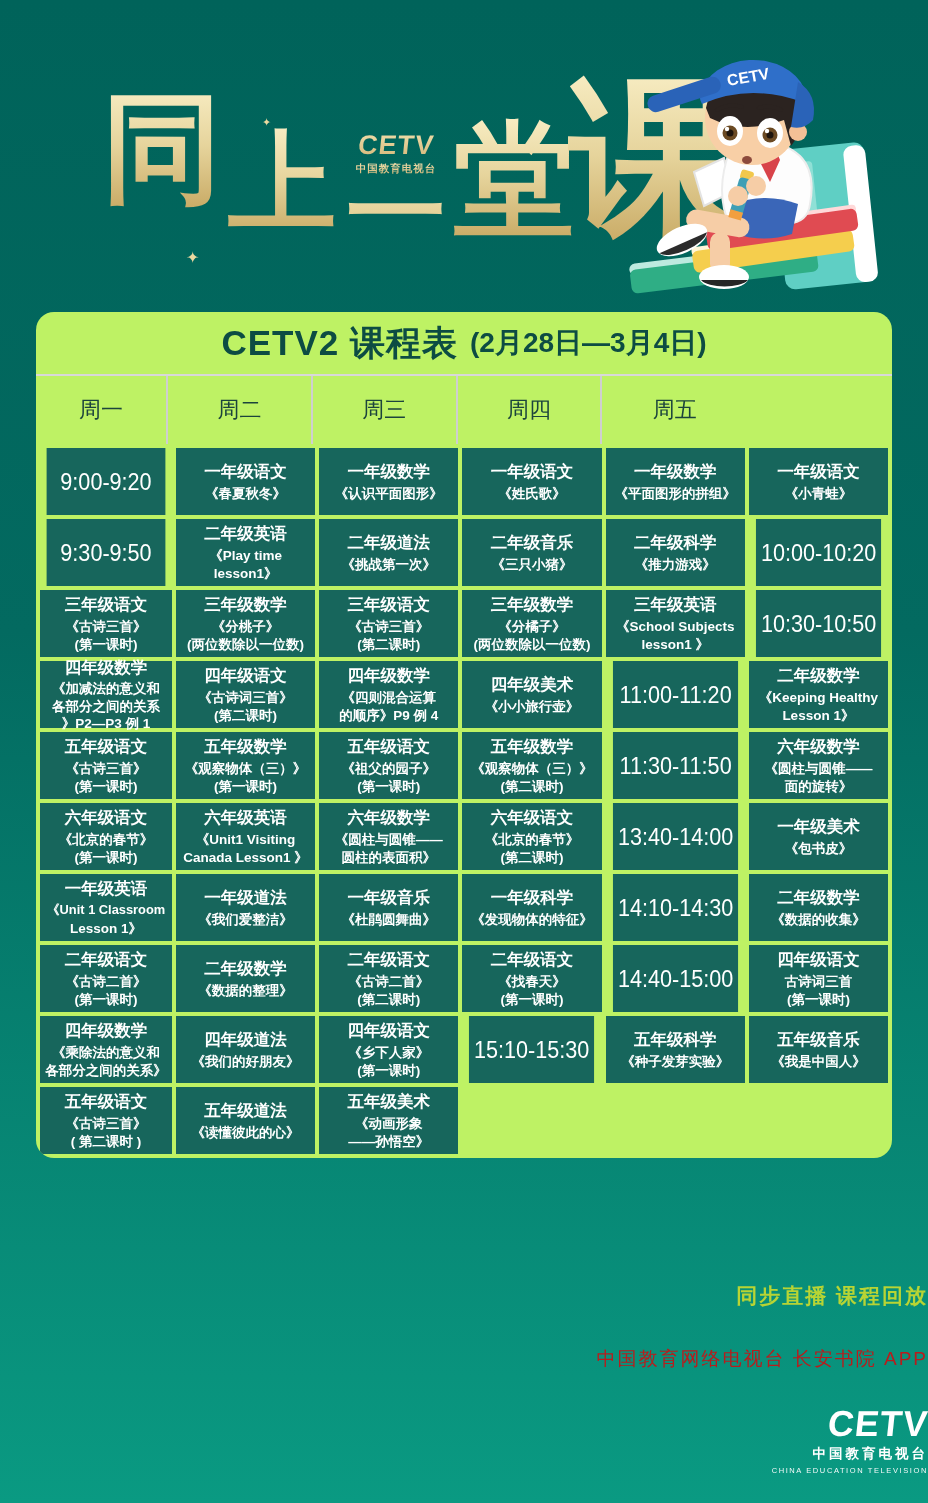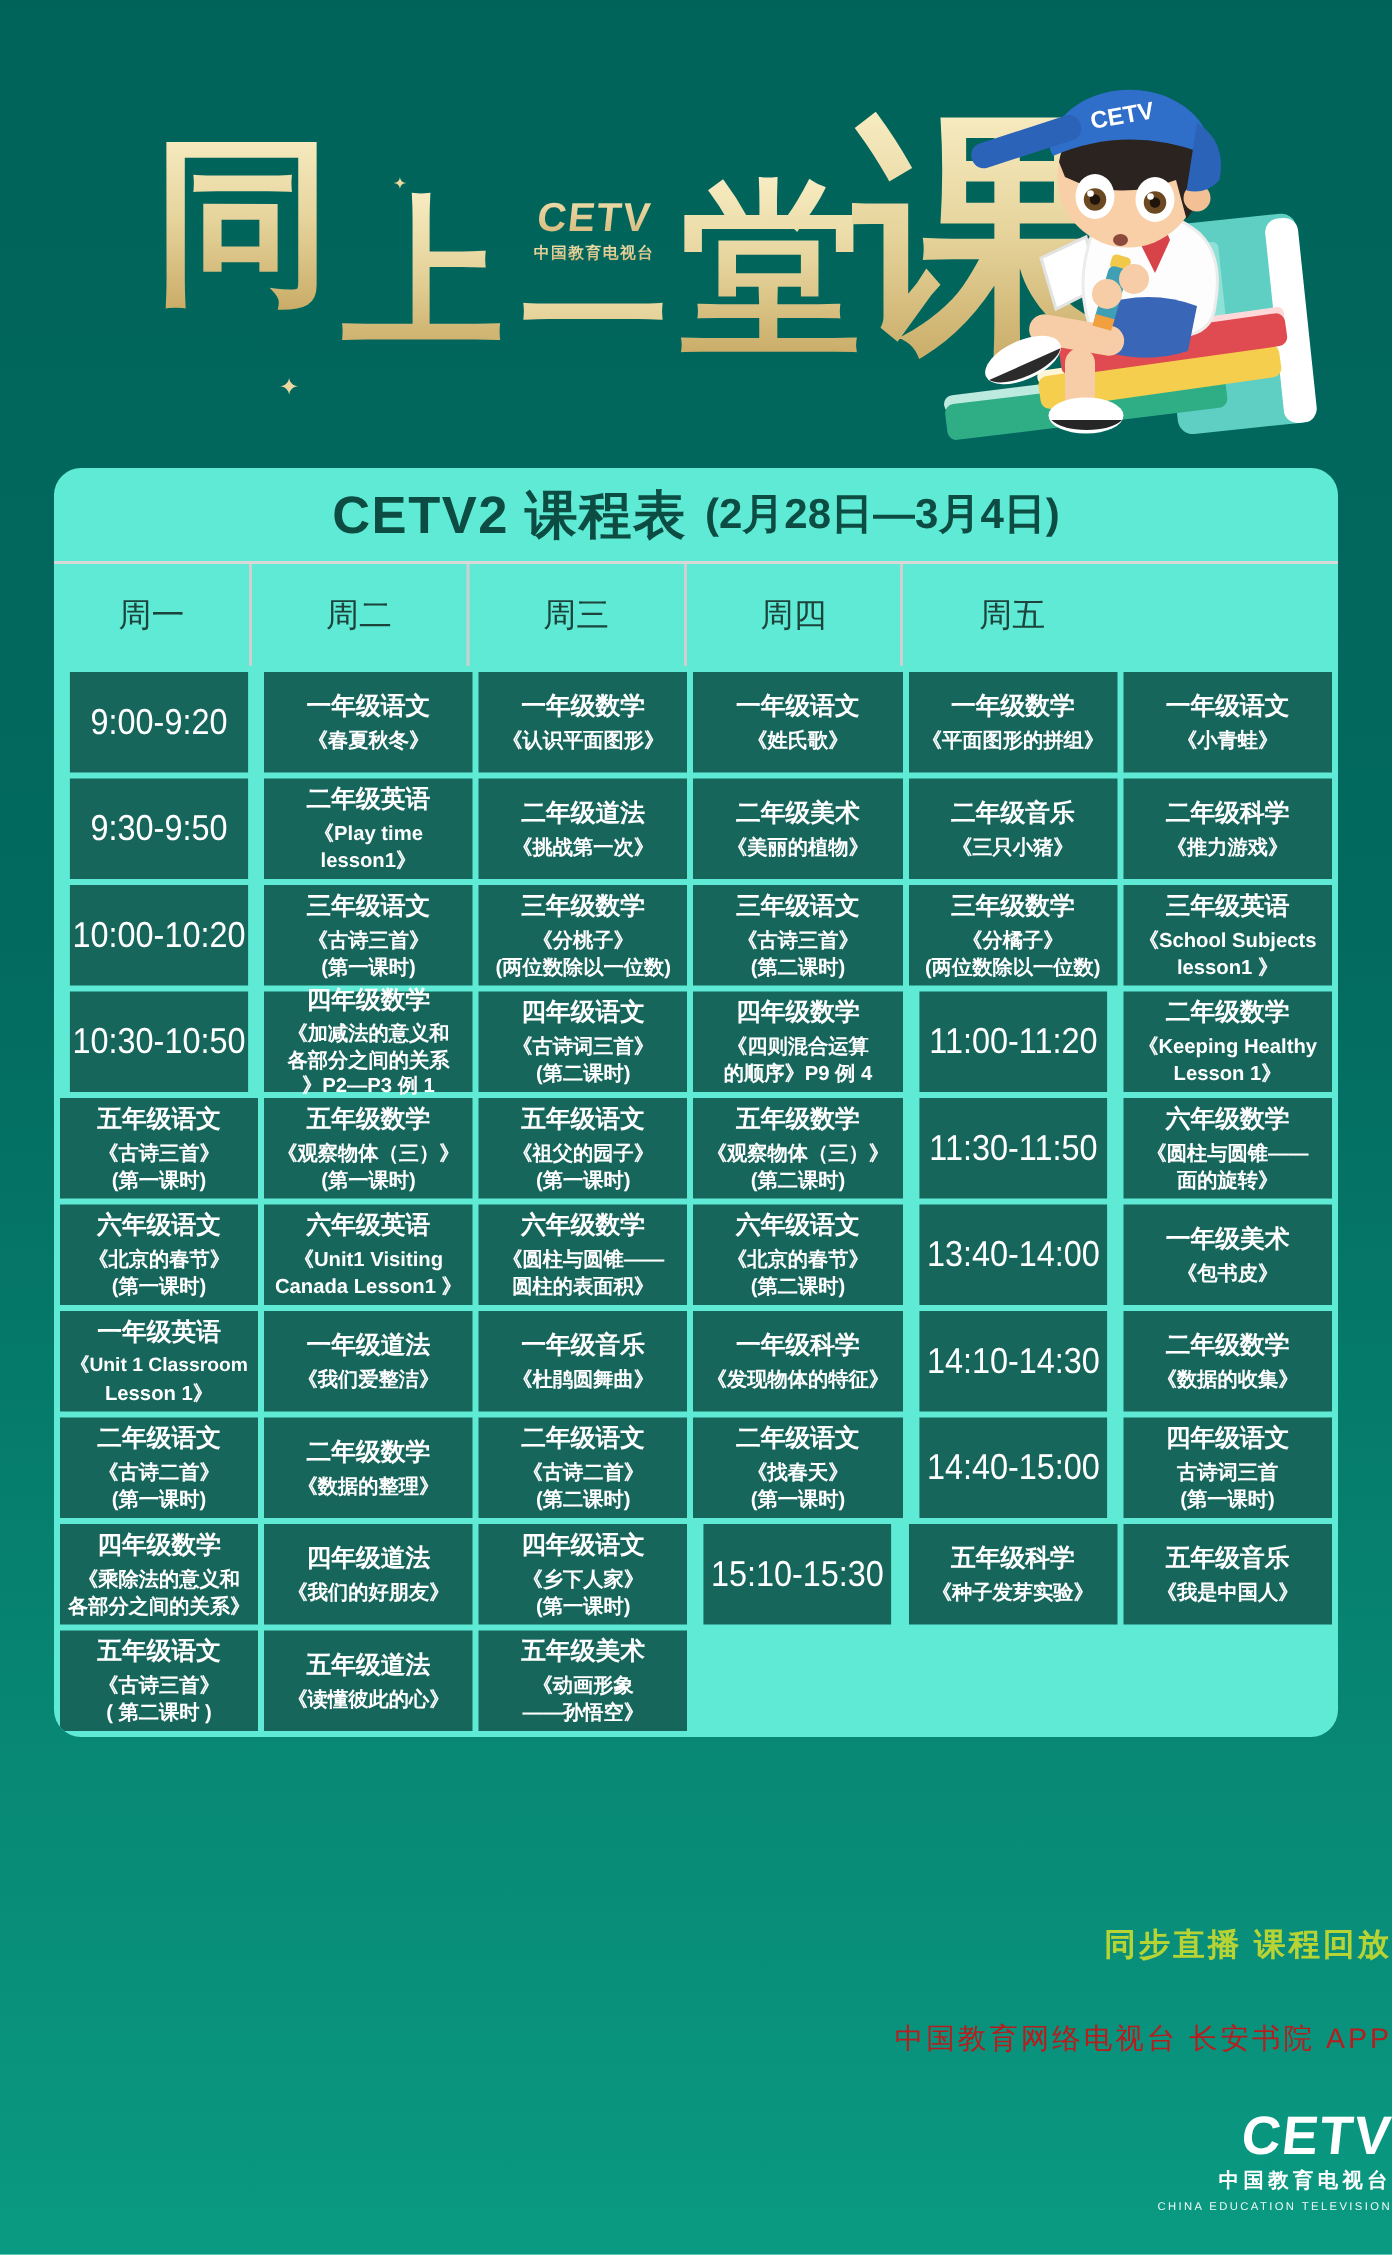--- a/index.html
+++ b/index.html
@@ -30,21 +30,21 @@
     background:linear-gradient(180deg,#f0e0ae,#d3b575); -webkit-background-clip:text; background-clip:text; color:transparent; }
   .c-yi { font-size:100px; margin-top:-14px; }
   .c-tang { font-size:120px; margin-top:30px; margin-left:2px; }
   .c-ke { font-size:172px; margin-top:-16px; margin-left:-6px; }
   .sparkle { position:absolute; color:#ecd9a0; }
   .s1 { left:186px; top:248px; font-size:16px; }
   .s2 { left:262px; top:116px; font-size:11px; }
   .mascot { position:absolute; right:34px; top:34px; }
   
   .card {
-    width:856px; margin:0 auto; background:#5eead4;
+    width:856px; margin:0 auto; background:#bef264;
     border-radius:18px; overflow:hidden;
   }
   .card-title { height:64px; display:flex; align-items:center; justify-content:center; gap:12px;
     border-bottom:2px solid #d8d8d8; }
   .t-main { font-size:35px; font-weight:bold; color:#0d4c43; letter-spacing:1px; }
   .t-date { font-size:28px; font-weight:bold; color:#0d4c43; }
   .head-row { display:grid; grid-template-columns:132px repeat(5,1fr); height:68px; }
   .head-cell { display:flex; align-items:center; justify-content:center;
     font-size:22px; color:#1c443c; border-right:2px solid #cfcfcf; font-weight:500; }
   .head-cell:last-child { border-right:none; }
@@ -208,24 +208,20 @@
         <div class="cell">
           <div class="line course-name">二年级英语</div>
           <div class="line course-detail">《Play time</div>
           <div class="line course-detail">lesson1》</div>
         </div>
         <div class="cell">
           <div class="line course-name">二年级道法</div>
           <div class="line course-detail">《挑战第一次》</div>
         </div>
         <div class="cell">
-          <div class="line course-name">二年级美术</div>
-          <div class="line course-detail">《美丽的植物》</div>
-        </div>
-        <div class="cell">
           <div class="line course-name">二年级音乐</div>
           <div class="line course-detail">《三只小猪》</div>
         </div>
         <div class="cell">
           <div class="line course-name">二年级科学</div>
           <div class="line course-detail">《推力游戏》</div>
         </div>
         <div class="cell time">10:00-10:20</div>
         <div class="cell">
           <div class="line course-name">三年级语文</div>
@@ -261,20 +257,24 @@
         </div>
         <div class="cell">
           <div class="line course-name">四年级语文</div>
           <div class="line course-detail">《古诗词三首》</div>
           <div class="line course-detail">(第二课时)</div>
         </div>
         <div class="cell">
           <div class="line course-name">四年级数学</div>
           <div class="line course-detail">《四则混合运算</div>
           <div class="line course-detail">的顺序》P9 例 4</div>
+        </div>
+        <div class="cell">
+          <div class="line course-name">四年级美术</div>
+          <div class="line course-detail">《小小旅行壶》</div>
         </div>
         <div class="cell time">11:00-11:20</div>
         <div class="cell">
           <div class="line course-name">二年级数学</div>
           <div class="line course-detail">《Keeping Healthy</div>
           <div class="line course-detail">Lesson 1》</div>
         </div>
         <div class="cell">
           <div class="line course-name">五年级语文</div>
           <div class="line course-detail">《古诗三首》</div>

